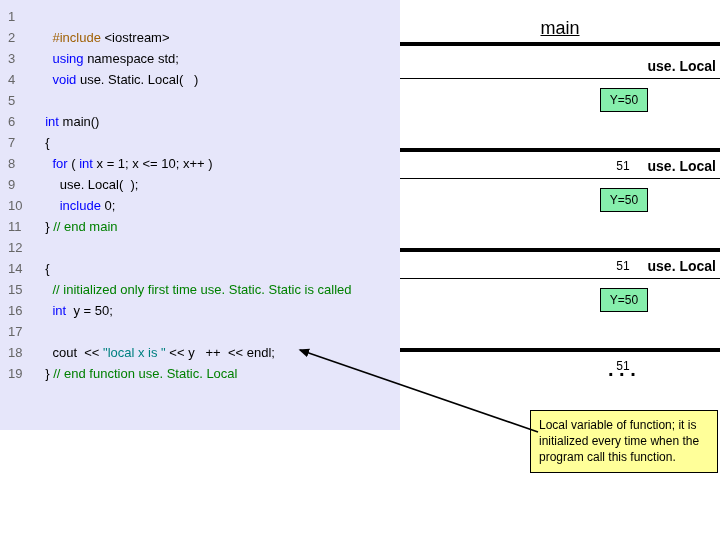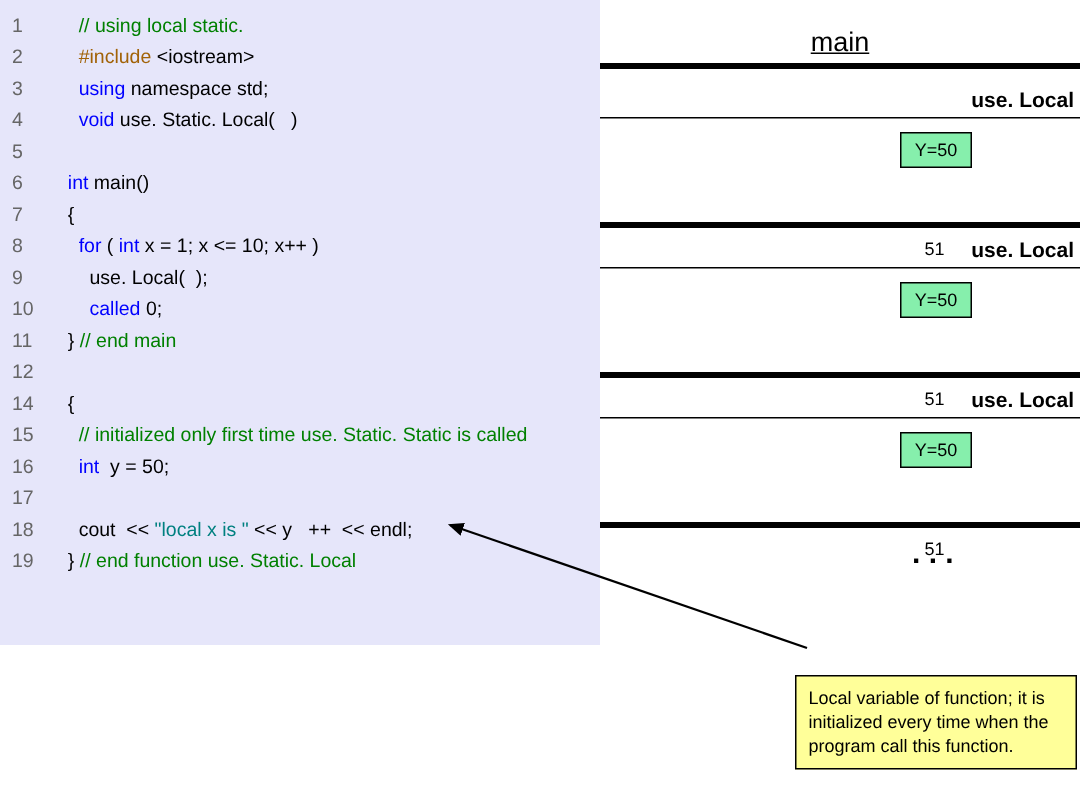--- a/index.html
+++ b/index.html
@@ -126,30 +126,30 @@
     position: absolute;
     pointer-events: none;
   }
 </style>
 </head>
 <body>
 
 <div class="slide">
 
   <div class="code-panel" id="code-panel">
-      <div class="code-line"><span class="lnum">1</span><span class="code"><span class="comment">    // using local static.</span></span></div>
+      <div class="code-line"><span class="lnum">1</span></div>
       <div class="code-line"><span class="lnum">2</span><span class="code"><span class="pp">    #include </span><span>&lt;iostream&gt;</span></span></div>
       <div class="code-line"><span class="lnum">3</span><span class="code"><span class="kw">    using</span><span> namespace std;</span></span></div>
       <div class="code-line"><span class="lnum">4</span><span class="code"><span class="kw">    void</span><span> use. Static. Local(   )</span></span></div>
       <div class="code-line"><span class="lnum">5</span><span class="code"><span> </span></span></div>
       <div class="code-line"><span class="lnum">6</span><span class="code"><span class="kw">  int</span><span> main()</span></span></div>
       <div class="code-line"><span class="lnum">7</span><span class="code"><span>  {</span></span></div>
       <div class="code-line"><span class="lnum">8</span><span class="code"><span class="kw">    for</span><span> ( </span><span class="kw">int</span><span> x = </span><span class="num">1</span><span>; x &lt;= </span><span class="num">10</span><span>; x++ )</span></span></div>
       <div class="code-line"><span class="lnum">9</span><span class="code"><span>      use. Local(  );</span></span></div>
-      <div class="code-line"><span class="lnum">10</span><span class="code"><span class="kw">      called</span><span> </span><span class="num">0</span><span>;</span></span></div>
+      <div class="code-line"><span class="lnum">10</span><span class="code"><span class="kw">      include</span><span> </span><span class="num">0</span><span>;</span></span></div>
       <div class="code-line"><span class="lnum">11</span><span class="code"><span>  } </span><span class="comment">// end main</span></span></div>
       <div class="code-line"><span class="lnum">12</span><span class="code"><span> </span></span></div>
       <div class="code-line"><span class="lnum">14</span><span class="code"><span>  {</span></span></div>
       <div class="code-line"><span class="lnum">15</span><span class="code"><span class="comment">    // initialized only first time use. Static. Static is called</span></span></div>
       <div class="code-line"><span class="lnum">16</span><span class="code"><span class="kw">    int</span><span>  y = </span><span class="num">50</span><span>;</span></span></div>
       <div class="code-line"><span class="lnum">17</span><span class="code"><span> </span></span></div>
       <div class="code-line"><span class="lnum">18</span><span class="code"><span>    cout  &lt;&lt; </span><span class="str">"local x is "</span><span> &lt;&lt; y   ++  &lt;&lt; endl;</span></span></div>
       <div class="code-line"><span class="lnum">19</span><span class="code"><span>  } </span><span class="comment">// end function use. Static. Local</span></span></div>
     </div>
 
@@ -170,21 +170,21 @@
     <div class="hline" style="top:248px;"></div>
 
     <div class="uselocal-label" style="top:258px;">use. Local</div>
     <div class="thin-hline" style="top:278px;"></div>
     <div class="ybox" style="top:288px; left:200px;">Y=50</div>
     <div class="val" style="top:328px; left:200px;">51</div>
     <div class="hline" style="top:348px;"></div>
 
     <div class="dots" style="top:358px; left:208px;">. . .</div>
 
-    <div class="callout" style="top:450px; left:130px;">Local variable of function; it is initialized every time when the program call this function.</div>
+    <div class="callout" style="top:410px; left:130px;">Local variable of function; it is initialized every time when the program call this function.</div>
   </div>
 
   <svg class="arrow" width="720" height="540" style="left:0;top:0;">
     <defs>
       <marker id="arrowhead" markerWidth="8" markerHeight="8" refX="6" refY="3" orient="auto">
         <polygon points="0 0, 7 3, 0 6" fill="#000"></polygon>
       </marker>
     </defs>
     <line x1="538" y1="432" x2="300" y2="350" stroke="#000" stroke-width="1.5" marker-end="url(#arrowhead)"></line>
   </svg>

